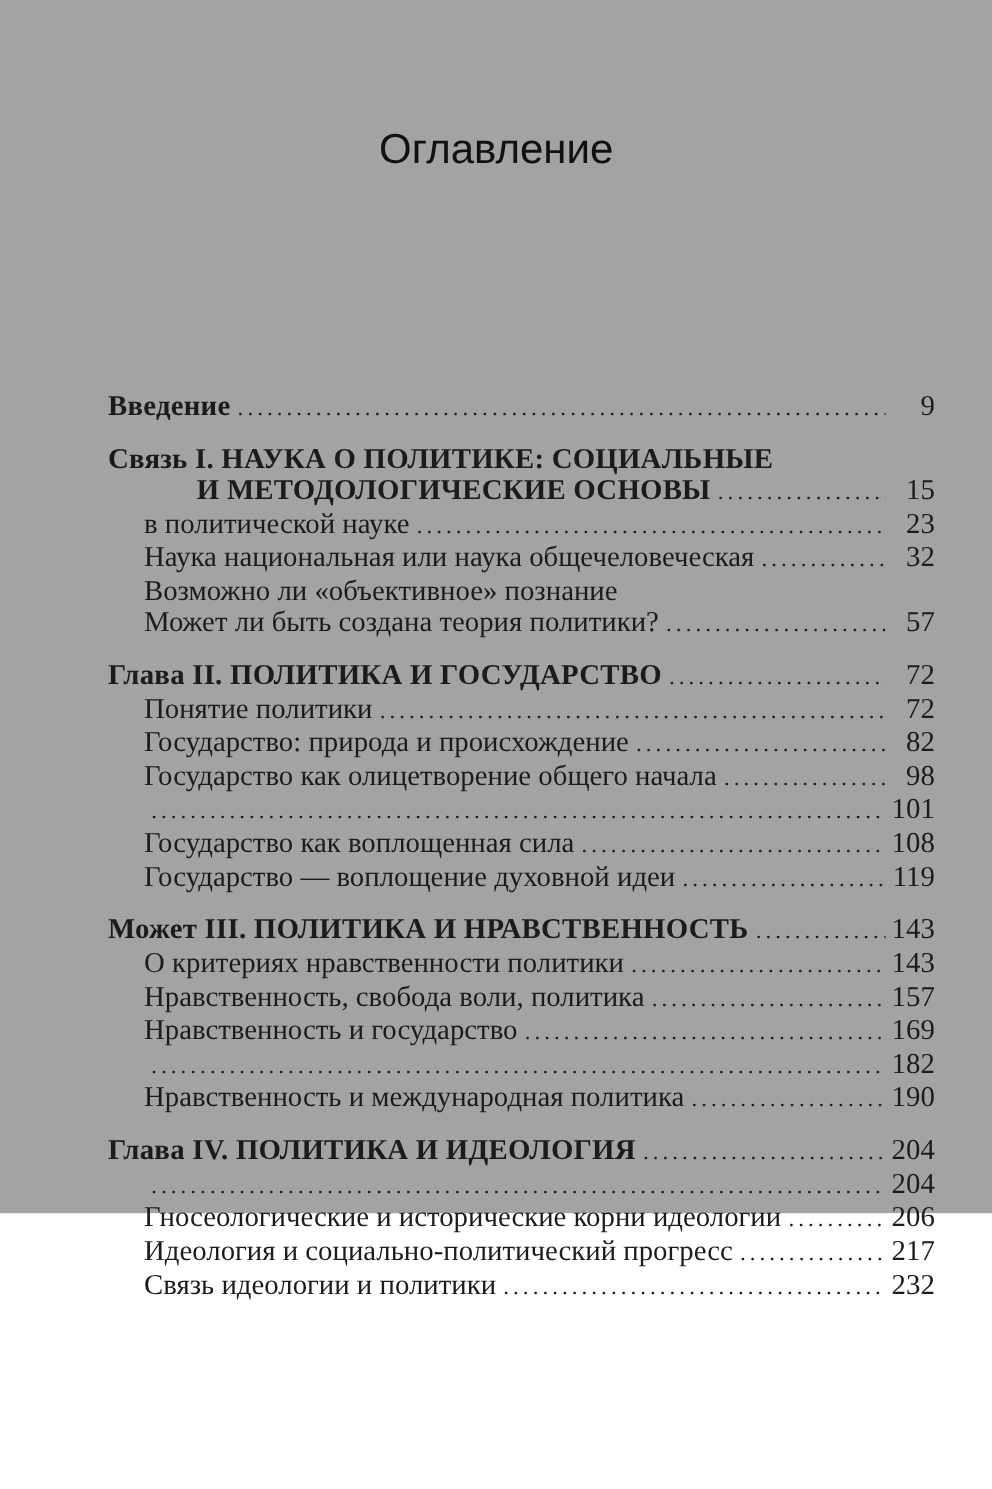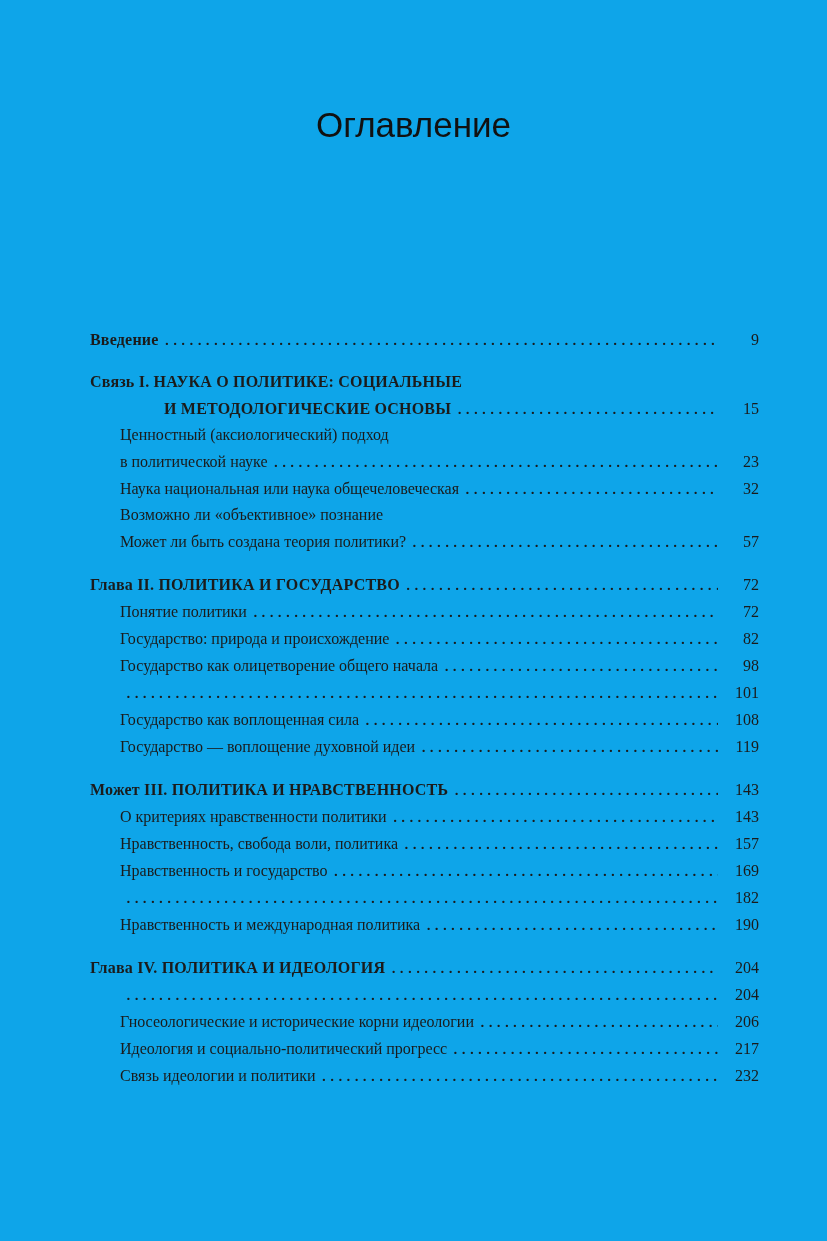--- a/index.html
+++ b/index.html
@@ -10,36 +10,36 @@
   body {
     width: 827px;
     height: 1241px;
     position: relative;
     overflow: hidden;
     font-family: "Liberation Serif", "DejaVu Serif", serif;
     color: #1b1b1b;
   }
   .page {
     width: 827px;
-    height: 1241px;
-    background: #0ea5e9;
+    height: 1011px;
+    background: #a3a3a3;
   }
   h1.title {
     margin: 0;
     padding-top: 104px;
     text-align: center;
     font-family: "Liberation Sans", "DejaVu Sans", sans-serif;
     font-weight: 500;
     font-size: 35px;
     line-height: 42px;
     color: #111111;
   }
   .toc {
-    margin: 180px 68px 0 90px; 
-    font-size: 16px;
+    margin: 180px 48px 0 90px; 
+    font-size: 24px;
   }
   .group {
     margin-top: 16px;
   }
   .group:first-child {
     margin-top: 0;
   }
   .entry.sub {
     padding-left: 30px;
   }
@@ -100,21 +100,20 @@
       <div class="group">
         <div class="entry chapter">
           <div class="plainline">Связь I. НАУКА О ПОЛИТИКЕ: СОЦИАЛЬНЫЕ</div>
           <div class="lastline cont">
             <span class="text">И МЕТОДОЛОГИЧЕСКИЕ ОСНОВЫ</span>
             <span class="dots"></span>
             <span class="pagenum">15</span>
           </div>
         </div>
         <div class="entry sub">
-          <div class="plainline">Ценностный (аксиологический) подход</div>
           <div class="lastline cont">
             <span class="text">в политической науке</span>
             <span class="dots"></span>
             <span class="pagenum">23</span>
           </div>
         </div>
         <div class="entry sub">
           <div class="lastline">
             <span class="text">Наука национальная или наука общечеловеческая</span>
             <span class="dots"></span>

